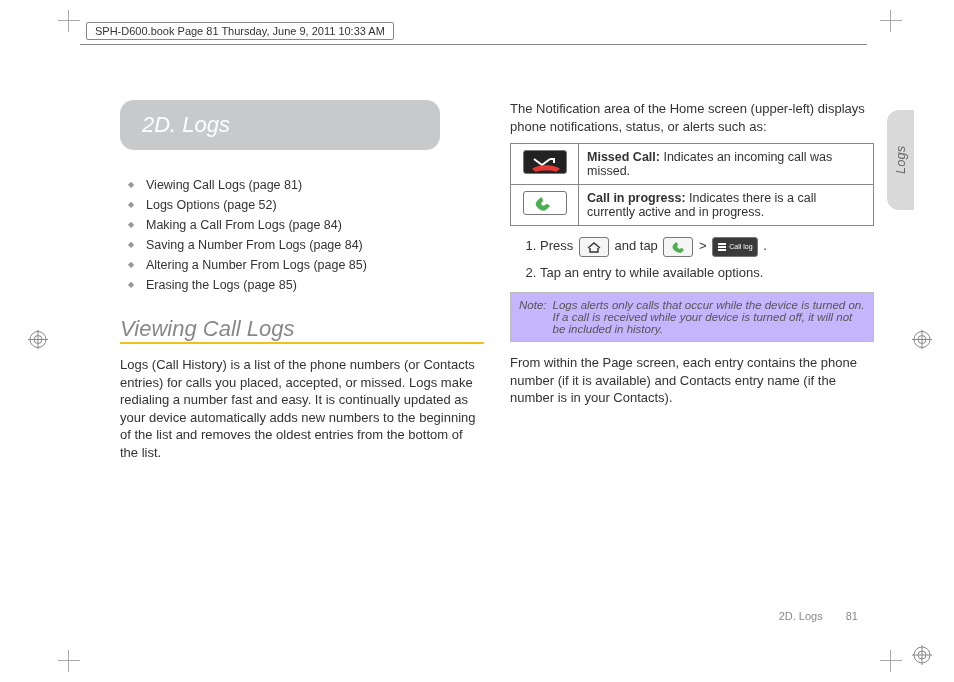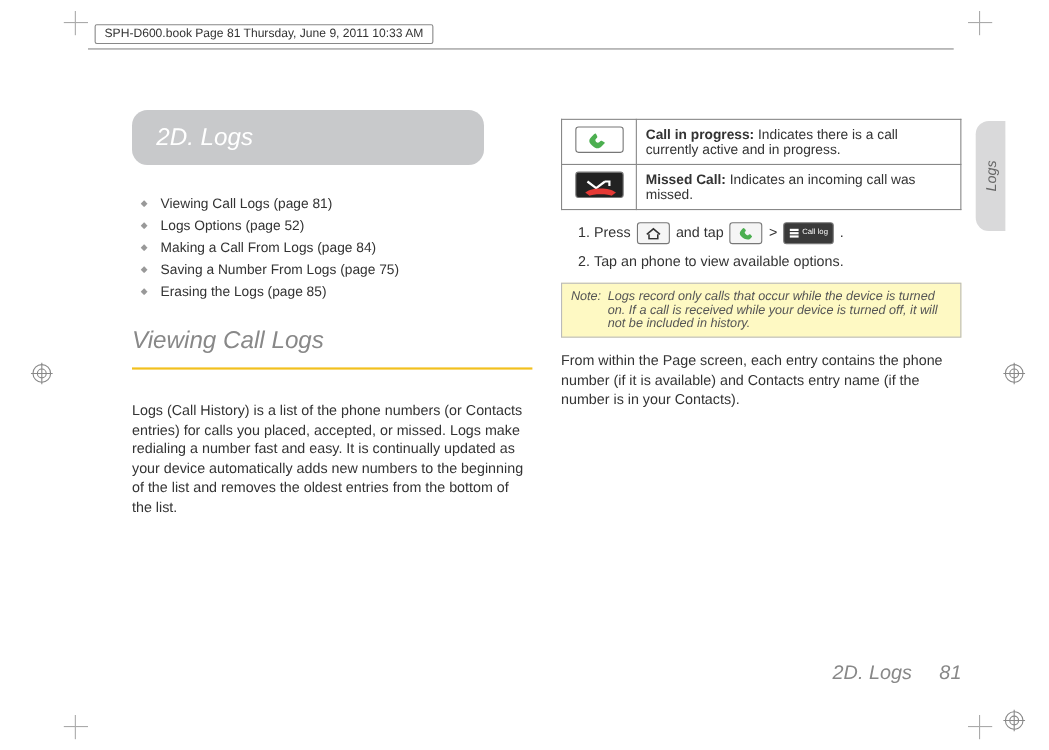--- a/index.html
+++ b/index.html
@@ -63,22 +63,22 @@
     position: absolute;
     left: 8px;
     top: 2px;
   }
   .h2 {
     font-style: italic;
     font-weight: 400;
     color: #888;
     font-size: 22px;
     border-bottom: 2px solid #f2c01e;
-    padding-bottom: 12px;
-    margin-bottom: 28px;
+    padding-bottom: 0;
+    margin-bottom: 12px;
   }
   .body-text { font-size: 13px; line-height: 1.35; color: #333; }
   .notif-table {
     border-collapse: collapse;
     width: 100%;
     margin: 8px 0 10px 0;
   }
   .notif-table td {
     border: 1px solid #888;
     padding: 6px 8px;
@@ -107,21 +107,21 @@
     border-radius: 3px;
     background: #f5f5f5;
     height: 20px;
     min-width: 30px;
     padding: 0 4px;
     margin: 0 2px;
   }
   .inline-icon.dark { background: #3a3a3a; color: #fff; font-size: 7px; line-height: 1; }
   .note-box {
     border: 1px solid #bbb;
-    background: #fef9c3;
+    background: #c4b5fd;
     padding: 6px 8px 6px 8px;
     font-size: 11.5px;
     color: #555;
     font-style: italic;
     margin: 10px 0 12px 0;
     display: flex;
     gap: 6px;
   }
   .note-box .note-label { font-weight: 500; flex: 0 0 auto; }
   .side-tab {
@@ -134,25 +134,24 @@
     font-style: italic;
     color: #666;
     font-size: 13px;
     writing-mode: vertical-rl;
     transform: rotate(180deg);
     text-align: center;
     min-height: 100px;
   }
   .footer {
     position: absolute;
-    right: 0;
+    right: 16px;
     bottom: 0;
-    font-style: italic;
     color: #888;
-    font-size: 18px;
+    font-size: 11px;
   }
   .footer .pg { color: #888; margin-left: 20px; }
   .crop-corner { position: absolute; width: 22px; height: 22px; }
   .crop-corner::before, .crop-corner::after { content:""; position:absolute; background:#aaa; }
   .crop-corner::before { width: 22px; height: 1px; top: 10px; left: 0; }
   .crop-corner::after { width: 1px; height: 22px; top: 0; left: 10px; }
   .cc-tl { top: 10px; left: 58px; }
   .cc-tr { top: 10px; right: 52px; }
   .cc-bl { bottom: 10px; left: 58px; }
   .cc-br { bottom: 10px; right: 52px; }
@@ -199,55 +198,57 @@
 
   <div class="columns">
 
     <div class="col">
       <div class="section-badge">2D. Logs</div>
 
       <ul class="toc">
         <li>Viewing Call Logs (page 81)</li>
         <li>Logs Options (page 52)</li>
         <li>Making a Call From Logs (page 84)</li>
-        <li>Saving a Number From Logs (page 75)</li>
+        <li>Saving a Number From Logs (page 84)</li>
+        <li>Altering a Number From Logs (page 85)</li>
         <li>Erasing the Logs (page 85)</li>
       </ul>
 
       <h2 class="h2">Viewing Call Logs</h2>
       <p class="body-text">Logs (Call History) is a list of the phone numbers (or Contacts entries) for calls you placed, accepted, or missed. Logs make redialing a number fast and easy. It is continually updated as your device automatically adds new numbers to the beginning of the list and removes the oldest entries from the bottom of the list.</p>
     </div>
 
     <div class="col">
+      <p class="body-text">The Notification area of the Home screen (upper-left) displays phone notifications, status, or alerts such as:</p>
 
       <table class="notif-table">
         <tbody>
             <tr>
-          <td class="icon-cell">
-            <span class="icon-box">
-              <svg viewBox="0 0 44 24" width="44" height="24">
-                    <path d="M14 16 c-3 -3 -3 -5 0 -8 l2 -2 c1 -1 2 -1 2 0 l1 2 c0 1 0 1 -1 2 c-1 1 -1 2 0 3 c1 1 2 1 3 0 c1 -1 1 -1 2 -1 l2 1 c1 0 1 1 0 2 l-2 2 c-3 3 -6 2 -9 -1 z" fill="#4caf50"></path>
-                  </svg>
-            </span>
-          </td>
-          <td>
-            <span class="bold">Call in progress:</span><span> Indicates there is a call currently active and in progress.</span>
-          </td>
-        </tr>
-        <tr>
           <td class="icon-cell">
             <span class="icon-box" style="background:#222">
               <svg viewBox="0 0 44 24" width="44" height="24">
                     <path d="M10 8 l8 6 l8 -6 M26 8 l4 0 l0 4" fill="none" stroke="#fff" stroke-width="2"></path>
                     <path d="M8 18 c6 -5 22 -5 28 0 l-4 3 c-2 -2 -18 -2 -20 0 z" fill="#e53935"></path>
                   </svg>
             </span>
           </td>
           <td>
             <span class="bold">Missed Call:</span><span> Indicates an incoming call was missed.</span>
+          </td>
+        </tr>
+        <tr>
+          <td class="icon-cell">
+            <span class="icon-box">
+              <svg viewBox="0 0 44 24" width="44" height="24">
+                    <path d="M14 16 c-3 -3 -3 -5 0 -8 l2 -2 c1 -1 2 -1 2 0 l1 2 c0 1 0 1 -1 2 c-1 1 -1 2 0 3 c1 1 2 1 3 0 c1 -1 1 -1 2 -1 l2 1 c1 0 1 1 0 2 l-2 2 c-3 3 -6 2 -9 -1 z" fill="#4caf50"></path>
+                  </svg>
+            </span>
+          </td>
+          <td>
+            <span class="bold">Call in progress:</span><span> Indicates there is a call currently active and in progress.</span>
           </td>
         </tr>
       </tbody>
         </table>
 
       <ol class="steps">
         <li>
           <span>Press </span>
           <span class="inline-icon">
             <svg width="16" height="12" viewBox="0 0 16 12">
@@ -264,26 +265,26 @@
           <span class="inline-icon dark">
             <svg width="10" height="10" viewBox="0 0 10 10" style="margin-right:2px">
                 <rect x="1" y="1" width="8" height="2" fill="#fff"></rect>
                 <rect x="1" y="4" width="8" height="2" fill="#fff"></rect>
                 <rect x="1" y="7" width="8" height="2" fill="#fff"></rect>
               </svg>
             <span>Call log</span>
           </span>
           <span>.</span>
         </li>
-        <li>Tap an phone to view available options.</li>
+        <li>Tap an entry to while available options.</li>
       </ol>
 
       <div class="note-box">
         <span class="note-label">Note:</span>
-        <span>Logs record only calls that occur while the device is turned on. If a call is received while your device is turned off, it will not be included in history.</span>
+        <span>Logs alerts only calls that occur while the device is turned on. If a call is received while your device is turned off, it will not be included in history.</span>
       </div>
 
       <p class="body-text">From within the Page screen, each entry contains the phone number (if it is available) and Contacts entry name (if the number is in your Contacts).</p>
     </div>
   </div>
 
   <div class="footer">
     <span>2D. Logs</span>
     <span class="pg">81</span>
   </div>

